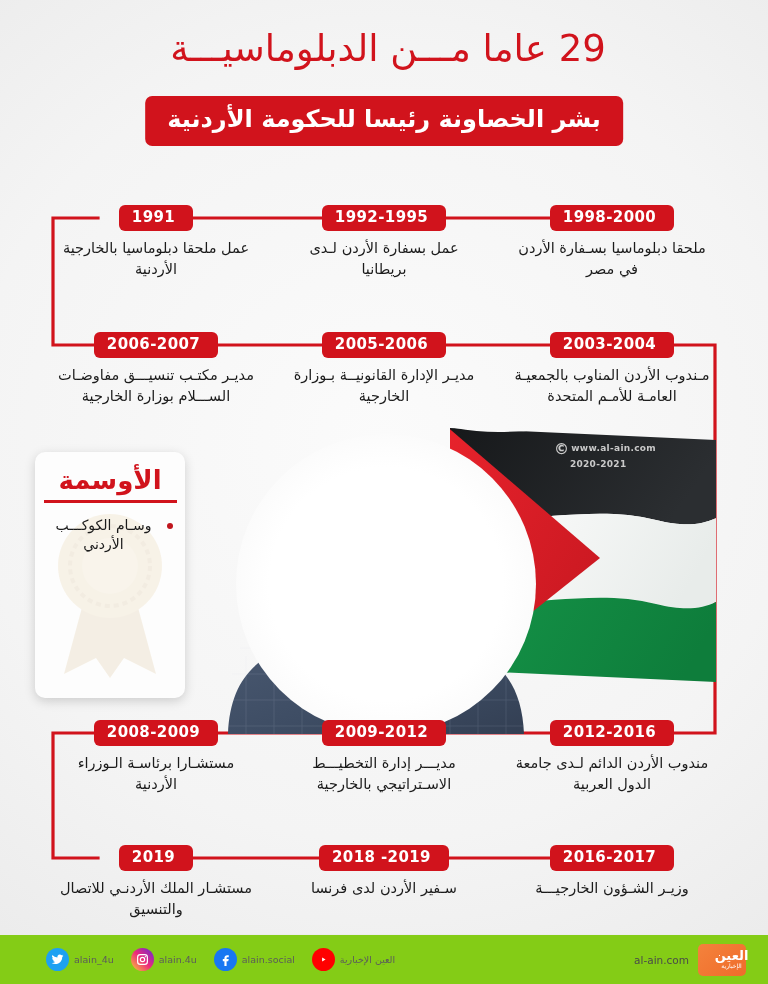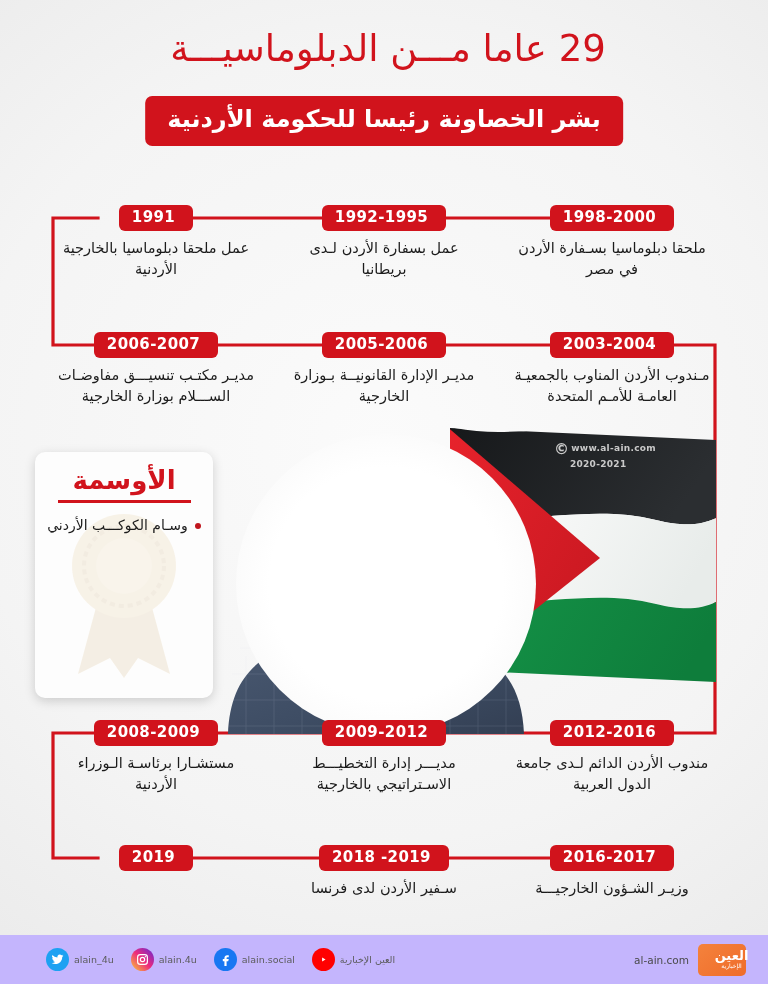--- a/index.html
+++ b/index.html
@@ -64,21 +64,21 @@
     line-height: 1.42;
     text-align: center;
     direction: rtl;
     text-align-last: center;
   }
 
   
   #awards-card {
     position: absolute;
     left: 35px; top: 452px;
-    width: 178px; height: 246px;
+    width: 150px; height: 246px;
     background: #fdfdfd;
     border-radius: 10px;
     box-shadow: 0 3px 11px rgba(0,0,0,.17);
     overflow: hidden;
     direction: rtl;
     z-index: 6;
   }
   #awards-ribbon {
     position: absolute; left: 50%; top: 58px;
     transform: translateX(-50%);
@@ -149,21 +149,21 @@
     text-align: left;
     direction: ltr;
     z-index: 9;
   }
   #watermark .c { font-size: 15px; vertical-align: -3px; margin-right: 2px; }
 
   
   #footer {
     position: absolute; left: 0; bottom: 0;
     width: 768px; height: 50px;
-    background: #c4b5fd;
+    background: #84cc16;
     border-top: 1px solid #ececec;
     display: flex; align-items: center;
     direction: ltr;
   }
   #social { display: flex; align-items: center; gap: 17px; margin-left: 46px; }
   .social-item { display: flex; align-items: center; gap: 5px; }
   .social-badge {
     width: 23px; height: 23px; border-radius: 50%;
     display: flex; align-items: center; justify-content: center;
     color: #fff;
@@ -246,20 +246,21 @@
   <div class="tl-year">2009-2012</div>
   <div class="tl-desc">مديـــر إدارة التخطيـــط الاسـتراتيجي بالخارجية</div>
 </div>
 <div class="tl-item" style="right:58px; top:720px; z-index:5;">
   <div class="tl-year">2012-2016</div>
   <div class="tl-desc">مندوب الأردن الدائم لـدى جامعة الدول العربية</div>
 </div>
 
 <div class="tl-item" style="right:514px; top:845px;">
   <div class="tl-year">2019</div>
+  <div class="tl-desc">مستشـار الملك الأردنـي للاتصال والتنسيق</div>
 </div>
 <div class="tl-item" style="right:286px; top:845px;">
   <div class="tl-year">2018 -2019</div>
   <div class="tl-desc">سـفير الأردن لدى فرنسا</div>
 </div>
 <div class="tl-item" style="right:58px; top:845px;">
   <div class="tl-year">2016-2017</div>
   <div class="tl-desc">وزيـر الشـؤون الخارجيـــة</div>
 </div>
 

